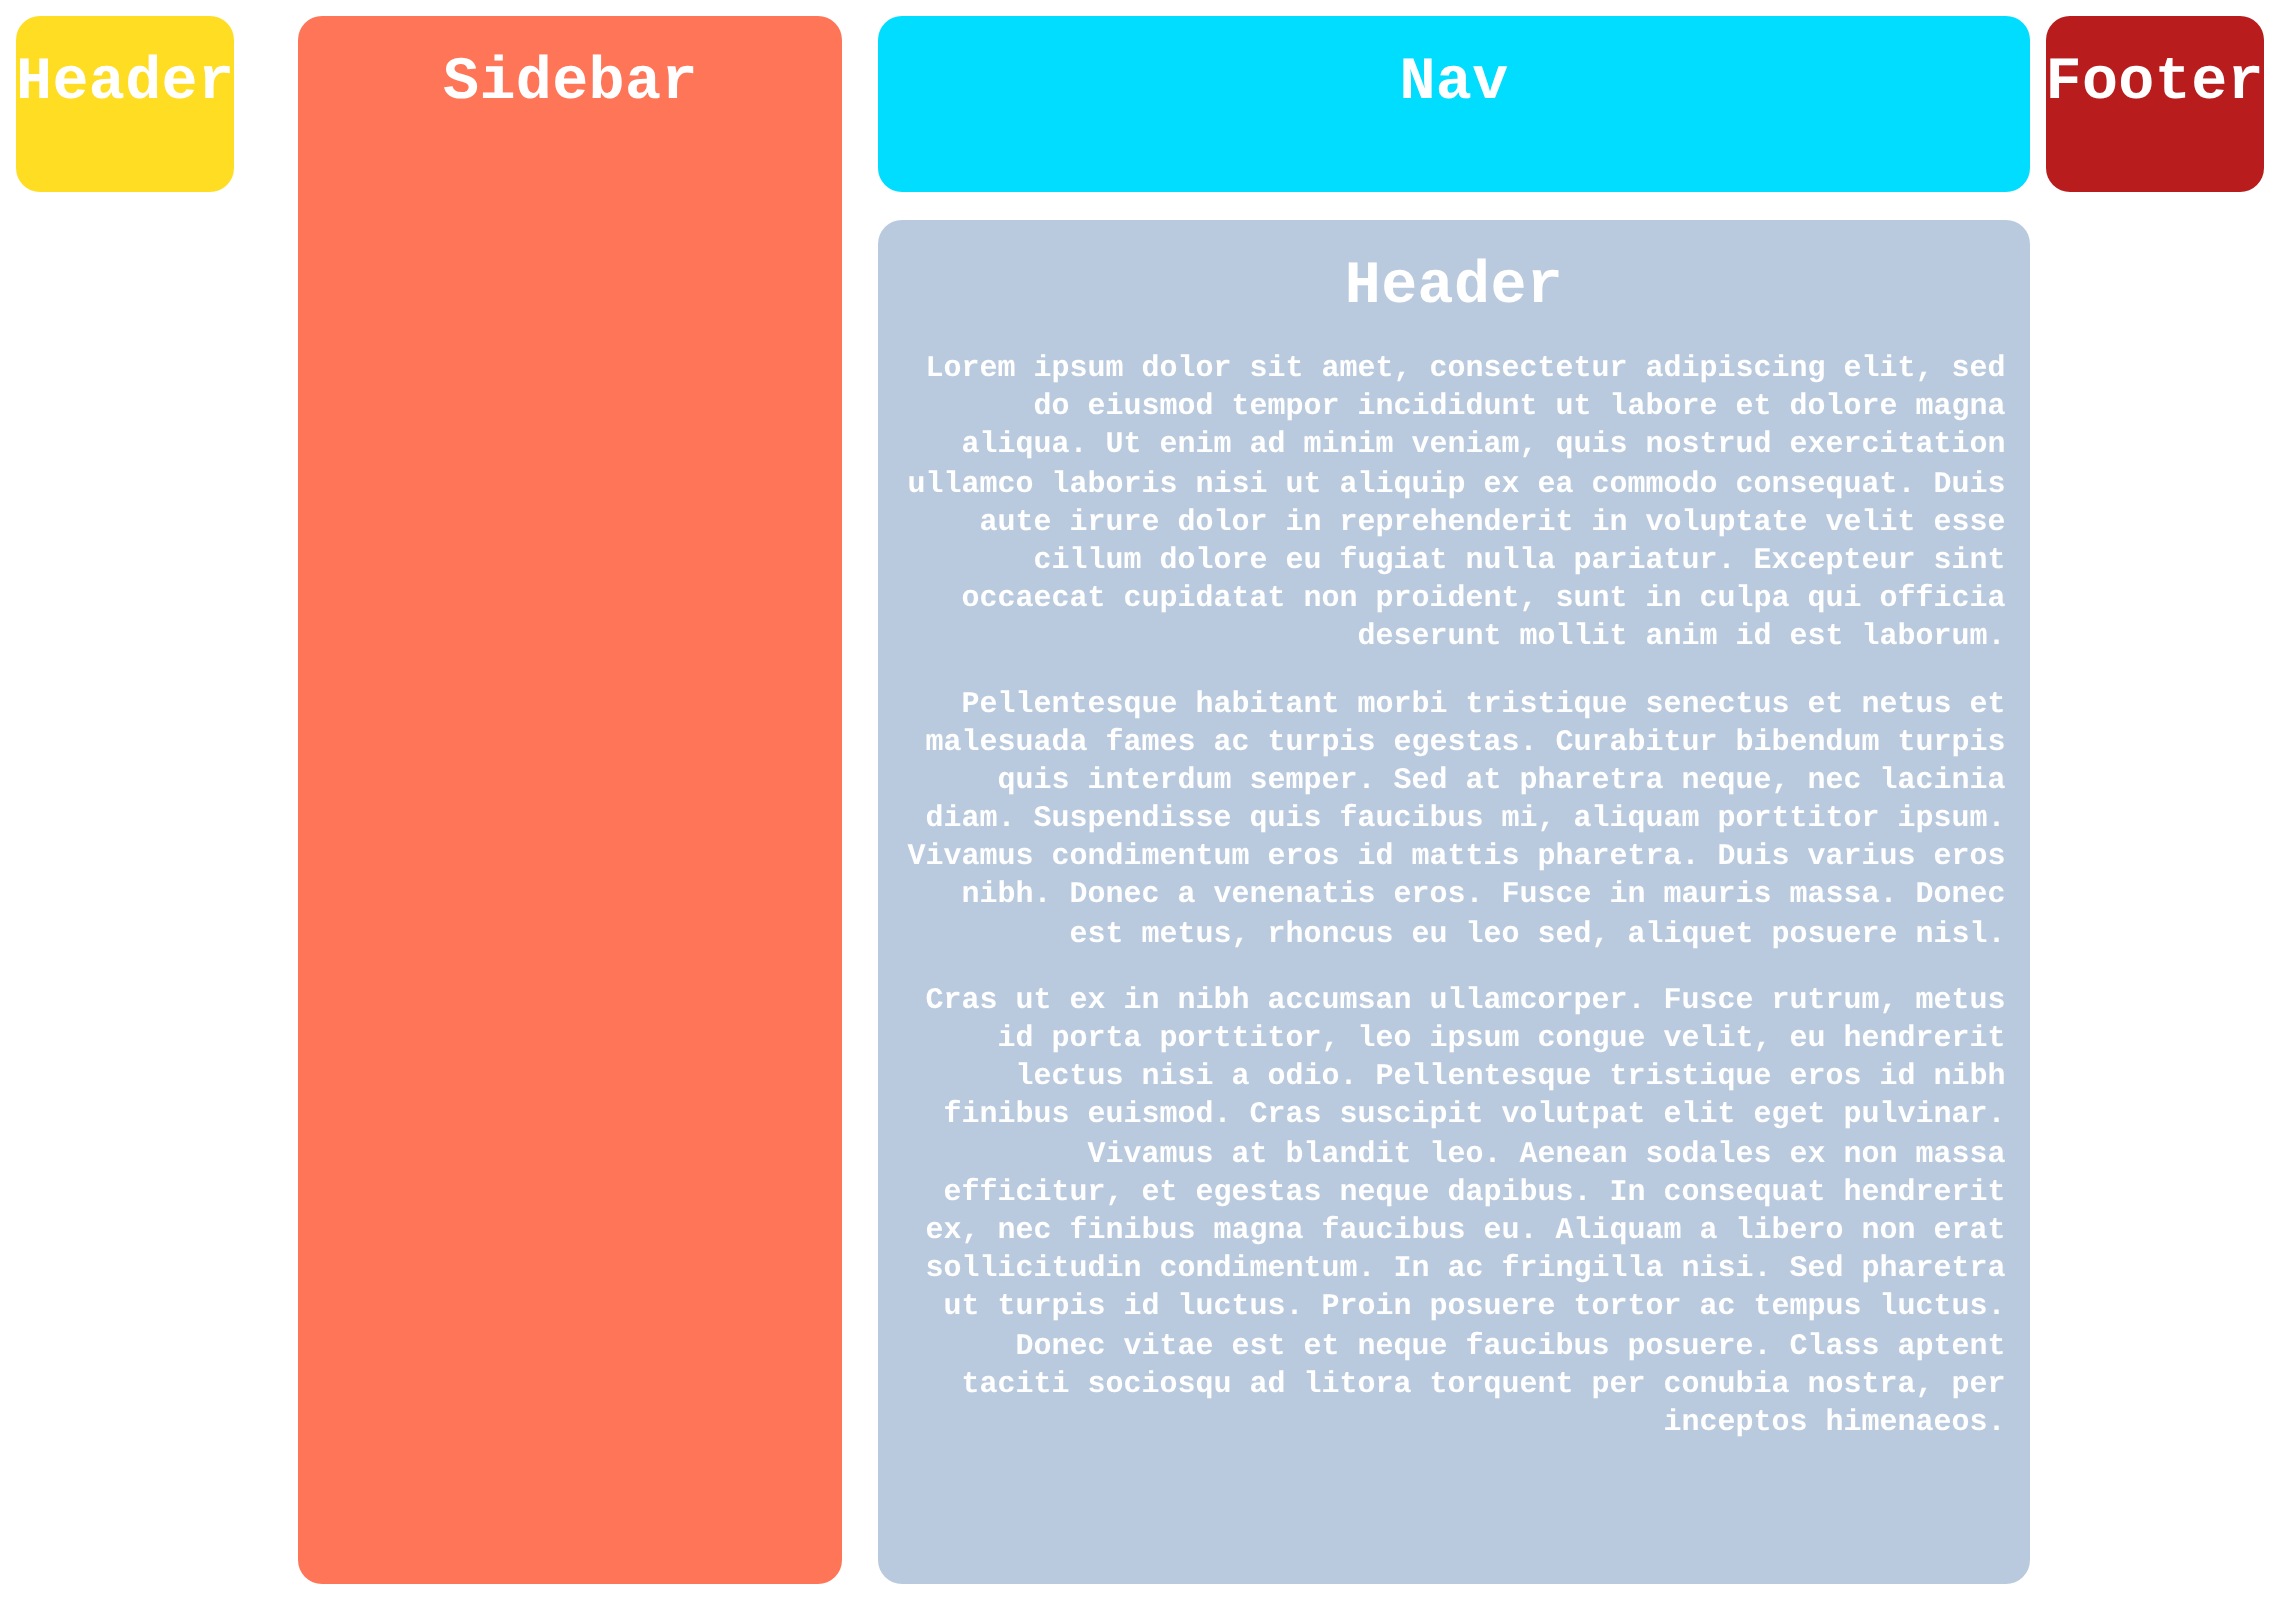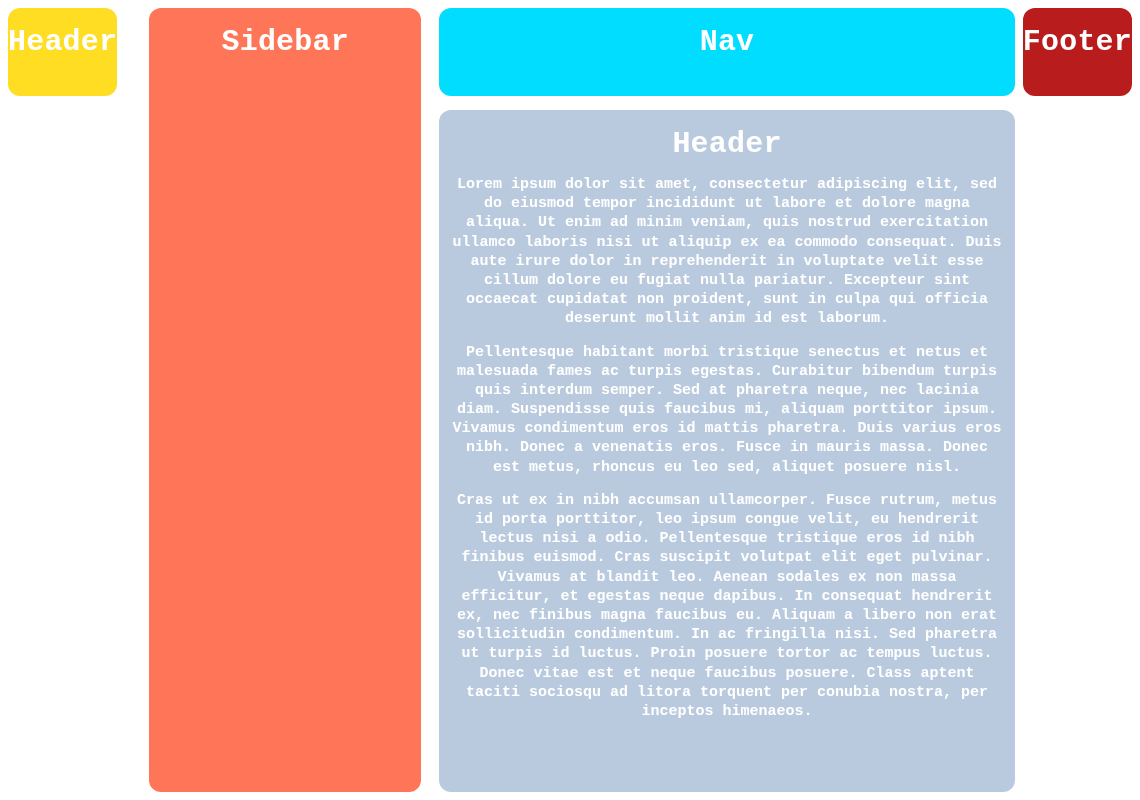--- a/index.html
+++ b/index.html
@@ -93,21 +93,21 @@
   .article .panel-title {
     margin: 4px 0 14px 0;
   }
 
   .article p {
     margin: 0 0 14px 0;
     font-size: 15px;
     line-height: 1.28;
     font-weight: bold;
     color: #ffffff;
-    text-align: center;
+    text-align: right;
   }
   .article p:last-child {
     margin-bottom: 0;
   }
 
   
   .footer {
     background: #b91c1c;
     flex: 0 0 88px;
     height: 88px;

